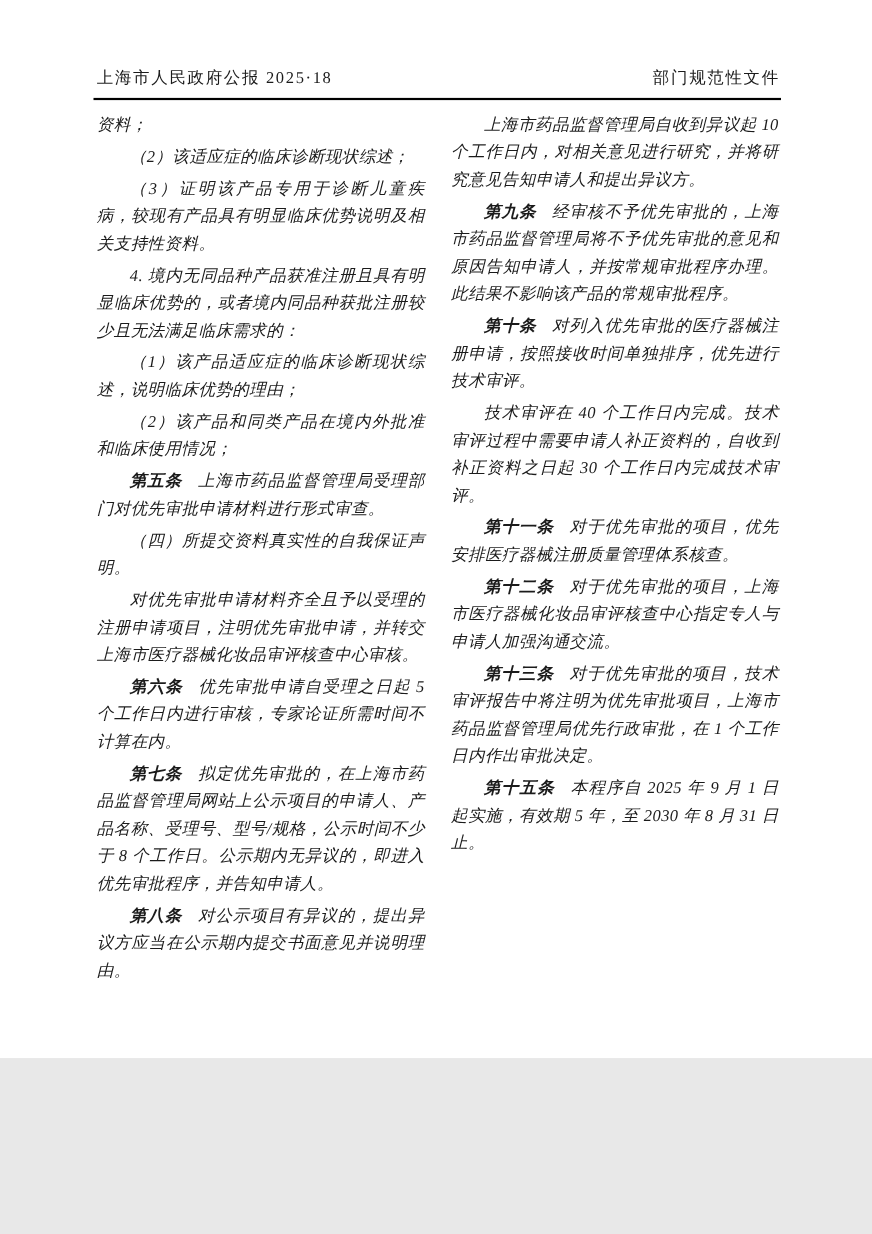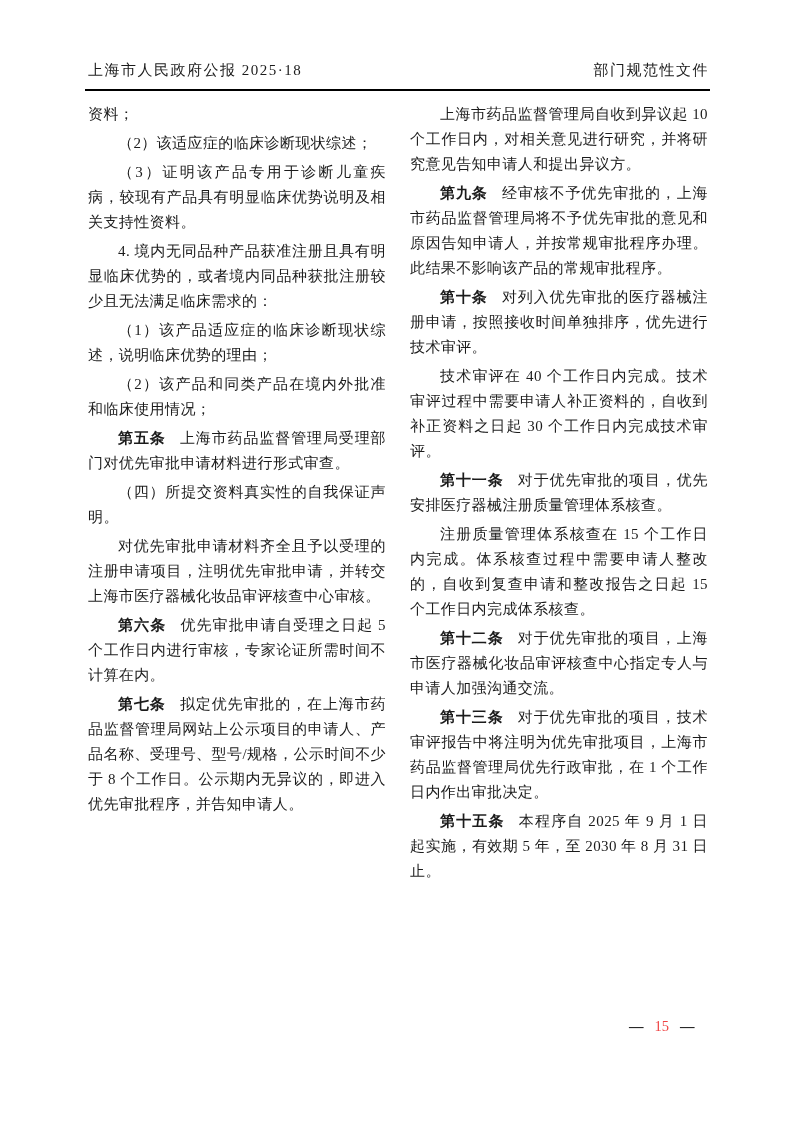--- a/index.html
+++ b/index.html
@@ -1,21 +1,21 @@
 <!DOCTYPE html>
 <html><head>
 <meta charset="utf-8">
 <style>
   html, body {
     margin: 0; padding: 0;
     background: #e8e8e8;
   }
   .page {
     position: relative;
-    width: 793px; height: 1122px;
+    width: 793px; height: 962px;
     background: #ffffff;
     font-family: "Liberation Serif", "DejaVu Serif", serif;
     color: #1b1b1b;
     overflow: hidden;
     margin: 0 auto;
   }
   .page-header {
     position: absolute;
     left: 88px; top: 61px;
     width: 621px;
@@ -39,20 +39,21 @@
     display: flex;
     gap: 24px;
   }
   .col {
     width: 298px;
     font-size: 15px;
     line-height: 25px;
     text-align: justify;
     text-justify: inter-character;
     letter-spacing: 0.4px;
+    font-style: italic;
   }
   .para {
     margin: 0;
     text-indent: 2em;
   }
   .para + .para { margin-top: 4px; }
   .para.no-indent { text-indent: 0; }
   .lead {
     font-weight: bold;
     margin-right: 0.95em;
@@ -105,33 +106,33 @@
   <p class="para"><b class="lead">第五条</b><span class="ptext">上海市药品监督管理局受理部门对优先审批申请材料进行形式审查。</span></p>
 
   <p class="para"><span class="ptext">（四）所提交资料真实性的自我保证声明。</span></p>
 
   <p class="para"><span class="ptext">对优先审批申请材料齐全且予以受理的注册申请项目，注明优先审批申请，并转交上海市医疗器械化妆品审评核查中心审核。</span></p>
 
   <p class="para"><b class="lead">第六条</b><span class="ptext">优先审批申请自受理之日起 5 个工作日内进行审核，专家论证所需时间不计算在内。</span></p>
 
   <p class="para"><b class="lead">第七条</b><span class="ptext">拟定优先审批的，在上海市药品监督管理局网站上公示项目的申请人、产品名称、受理号、型号/规格，公示时间不少于 8 个工作日。公示期内无异议的，即进入优先审批程序，并告知申请人。</span></p>
 
+  <p class="para"><b class="lead">第八条</b><span class="ptext">对公示项目有异议的，提出异议方应当在公示期内提交书面意见并说明理由。</span></p>
 </section>
     <section class="col">
   <p class="para"><span class="ptext">上海市药品监督管理局自收到异议起 10 个工作日内，对相关意见进行研究，并将研究意见告知申请人和提出异议方。</span></p>
 
   <p class="para"><b class="lead">第九条</b><span class="ptext">经审核不予优先审批的，上海市药品监督管理局将不予优先审批的意见和原因告知申请人，并按常规审批程序办理。此结果不影响该产品的常规审批程序。</span></p>
 
   <p class="para"><b class="lead">第十条</b><span class="ptext">对列入优先审批的医疗器械注册申请，按照接收时间单独排序，优先进行技术审评。</span></p>
 
   <p class="para"><span class="ptext">技术审评在 40 个工作日内完成。技术审评过程中需要申请人补正资料的，自收到补正资料之日起 30 个工作日内完成技术审评。</span></p>
 
   <p class="para"><b class="lead">第十一条</b><span class="ptext">对于优先审批的项目，优先安排医疗器械注册质量管理体系核查。</span></p>
 
-  <p class="para"><span class="ptext">注册质量管理体系核查在 15 个工作日内完成。体系核查过程中需要申请人整改的，自收到复查申请和整改报告之日起 15 个工作日内完成体系核查。</span></p>
 
   <p class="para"><b class="lead">第十二条</b><span class="ptext">对于优先审批的项目，上海市医疗器械化妆品审评核查中心指定专人与申请人加强沟通交流。</span></p>
 
   <p class="para"><b class="lead">第十三条</b><span class="ptext">对于优先审批的项目，技术审评报告中将注明为优先审批项目，上海市药品监督管理局优先行政审批，在 1 个工作日内作出审批决定。</span></p>
 
 
   <p class="para"><b class="lead">第十五条</b><span class="ptext">本程序自 2025 年 9 月 1 日起实施，有效期 5 年，至 2030 年 8 月 31 日止。</span></p>
 </section>
   </main>
 

